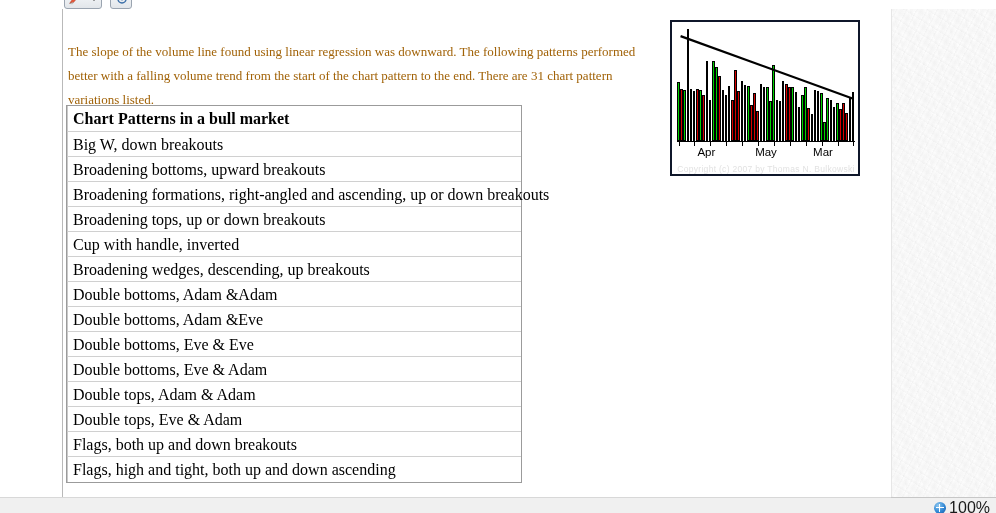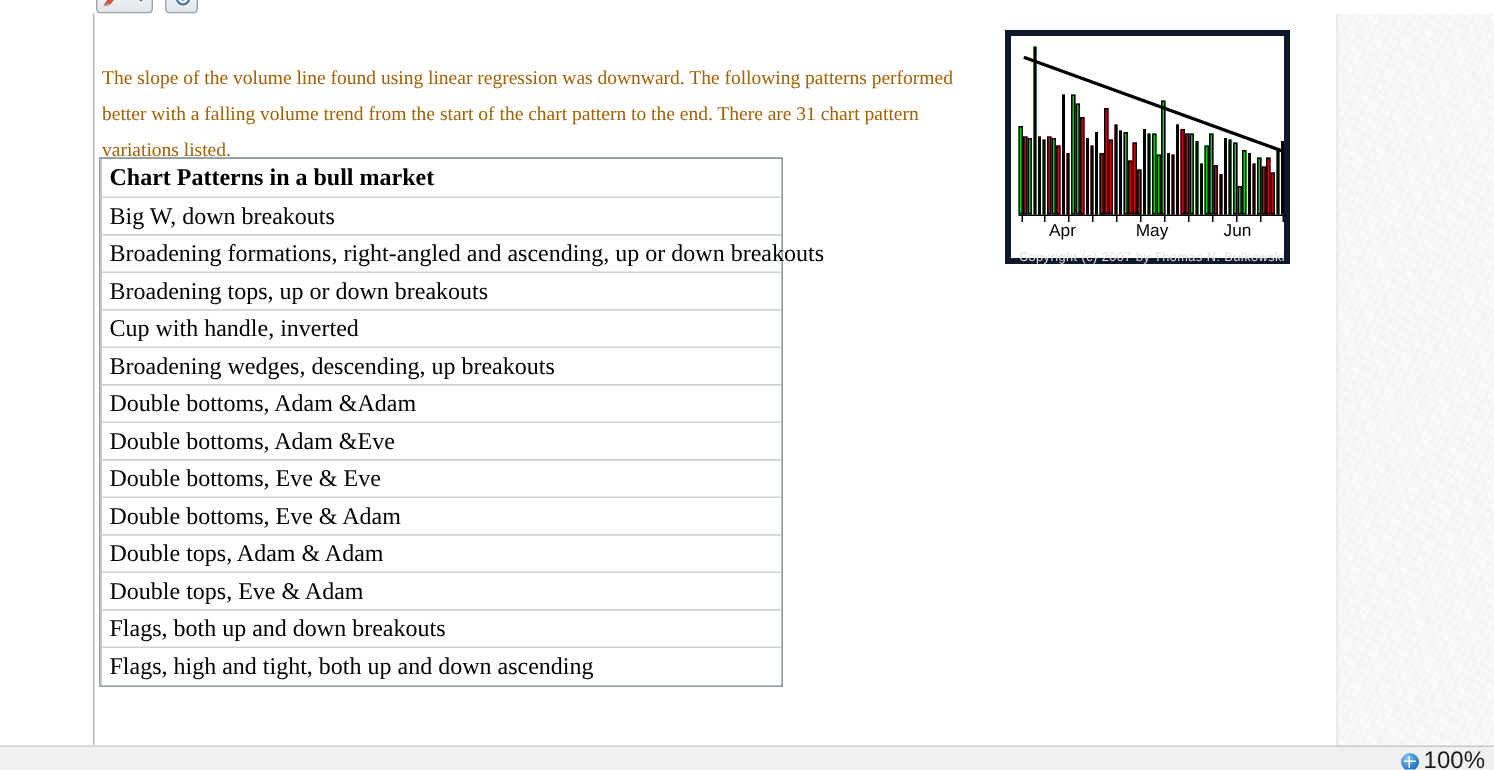--- a/index.html
+++ b/index.html
@@ -89,21 +89,21 @@
     line-height: 24px;
     color: #a16207;
     z-index: 5;
   }
 
   
   #figure {
     position: absolute;
     left: 670px; top: 20px;
     width: 190px; height: 156px;
-    border: 4px solid #0f172a;
+    border: 2px solid #0f172a;
     background: #ffffff;
     box-sizing: border-box;
     z-index: 5;
   }
   #chart-plot {
     position: absolute;
     left: 5px; top: 5px;
     width: 178px; height: 114px;
   }
   .axis-line {
@@ -168,21 +168,21 @@
     width: 178px; height: 114px;
     overflow: visible;
   }
 
   
   #patterns-table {
     position: absolute;
     left: 66px; top: 105px;
     width: 456px;
     border: 1px solid #9b9b9b;
-    background: #0f766e;
+    background: #e5e5e5;
     box-sizing: border-box;
     z-index: 5;
   }
   .pt-row {
     height: 25px;
     border-bottom: 1px solid #d0d0d0;
     box-sizing: border-box;
     display: flex;
     align-items: center;
     padding-left: 5px;
@@ -348,32 +348,35 @@
       <div class="tick" style="left: 96.9464px;"></div>
       <div class="tick" style="left: 112.839px;"></div>
       <div class="tick" style="left: 128.732px;"></div>
       <div class="tick" style="left: 144.625px;"></div>
       <div class="tick" style="left: 160.518px;"></div>
       <div class="tick" style="left: 176.411px;"></div>
     </div>
   <div class="month-labels" id="month-labels">
       <span class="month-label" style="left: 34.37px;">Apr</span>
       <span class="month-label" style="left: 94px;">May</span>
-      <span class="month-label" style="left: 150.96px;">Jun</span>
+      <span class="month-label" style="left: 150.96px;">Mar</span>
     </div>
   <div id="chart-copyright">Copyright (c) 2007 by Thomas N. Bulkowski</div>
 </div>
 
 <div id="patterns-table">
   <div class="pt-row pt-head">
     <span class="pt-cell">Chart Patterns in a bull market</span>
   </div>
   <div id="pt-body">
       <div class="pt-row">
         <span class="pt-cell">Big W, down breakouts</span>
+      </div>
+      <div class="pt-row">
+        <span class="pt-cell">Broadening bottoms, upward breakouts</span>
       </div>
       <div class="pt-row">
         <span class="pt-cell">Broadening formations, right-angled and ascending, up or down breakouts</span>
       </div>
       <div class="pt-row">
         <span class="pt-cell">Broadening tops, up or down breakouts</span>
       </div>
       <div class="pt-row">
         <span class="pt-cell">Cup with handle, inverted</span>
       </div>

